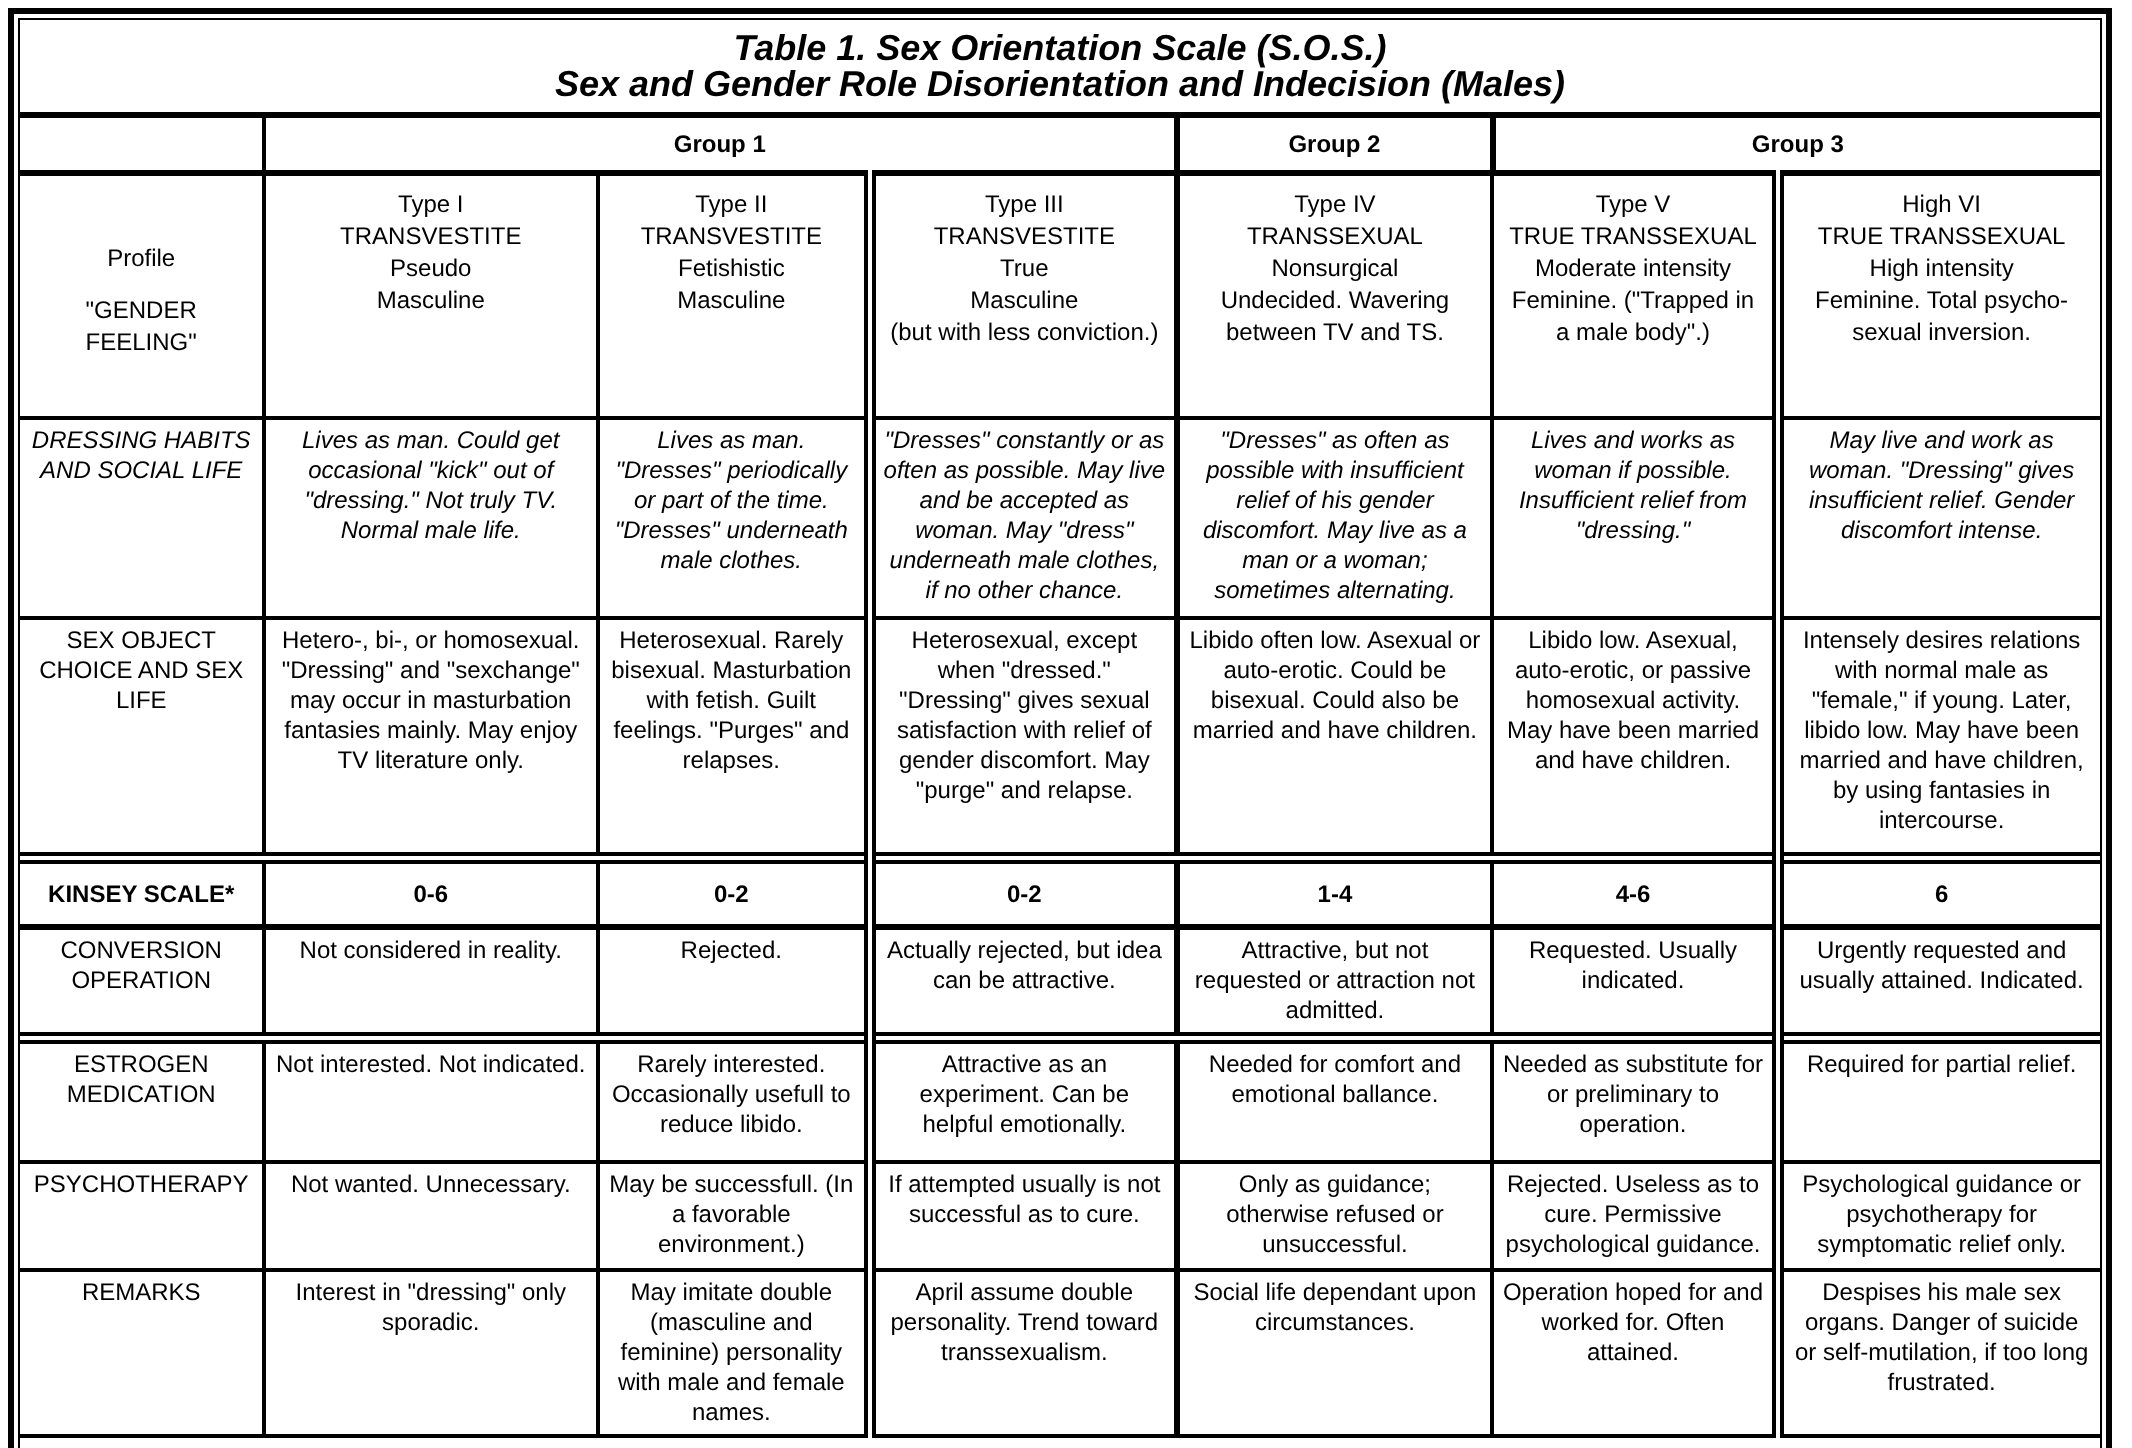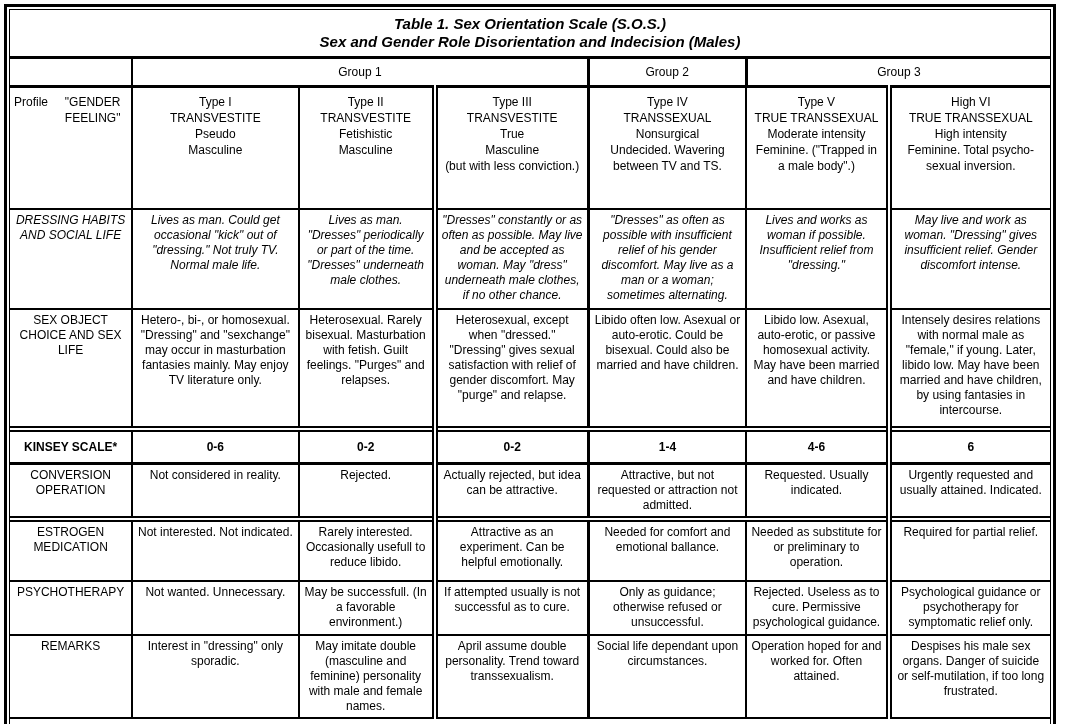--- a/index.html
+++ b/index.html
@@ -29,30 +29,30 @@
   
   td.dbl  { border-left: 6px double #000; }   
   td.g2l  { border-left: 3px solid  #000; }   
   tr.title-row > td { border-bottom: 3px solid #000; }
   tr.group-row > td { border-bottom: 3px solid #000; }
   tr.kinsey-row > td { border-top: 6px double #000; border-bottom: 3px solid #000; vertical-align: middle; height: 24px; font-weight: bold; }
   tr.estrogen-row > td { border-top: 6px double #000; margin-top: 39px; }
 
   
   tr.title-row > td { padding: 5px 4px; }
-  .title-line { font-weight: bold; font-style: italic; font-size: 15px; line-height: 18px; }
-
-  
-  tr.group-row > td { font-weight: normal; vertical-align: middle; height: 22px; padding: 2px 4px; }
+  .title-line { font-weight: bold; font-style: italic; font-size: 18px; line-height: 18px; }
+
+  
+  tr.group-row > td { font-weight: bold; vertical-align: middle; height: 22px; padding: 2px 4px; }
 
   
   tr.typehdr-row > td { height: 112px; padding: 6px 4px 2px; }
   .hdr-stack { display: flex; flex-direction: column; }
   .hdr-line { line-height: 16px; }
-  .profile-stack { display: flex; gap: 10px; justify-content: center; height: 100%; }
+  .profile-stack { display: flex; flex-direction: column; gap: 10px; justify-content: center; height: 100%; }
 
   
   tr.dressing-row  > td { height: 92px; font-style: italic; }
   tr.sexobj-row    > td { height: 110px; }
   tr.conversion-row> td { height: 40px; }
   tr.estrogen-row  > td { height: 52px; }
   tr.psycho-row    > td { height: 46px; }
   tr.remarks-row   > td { height: 70px; }
 
   

